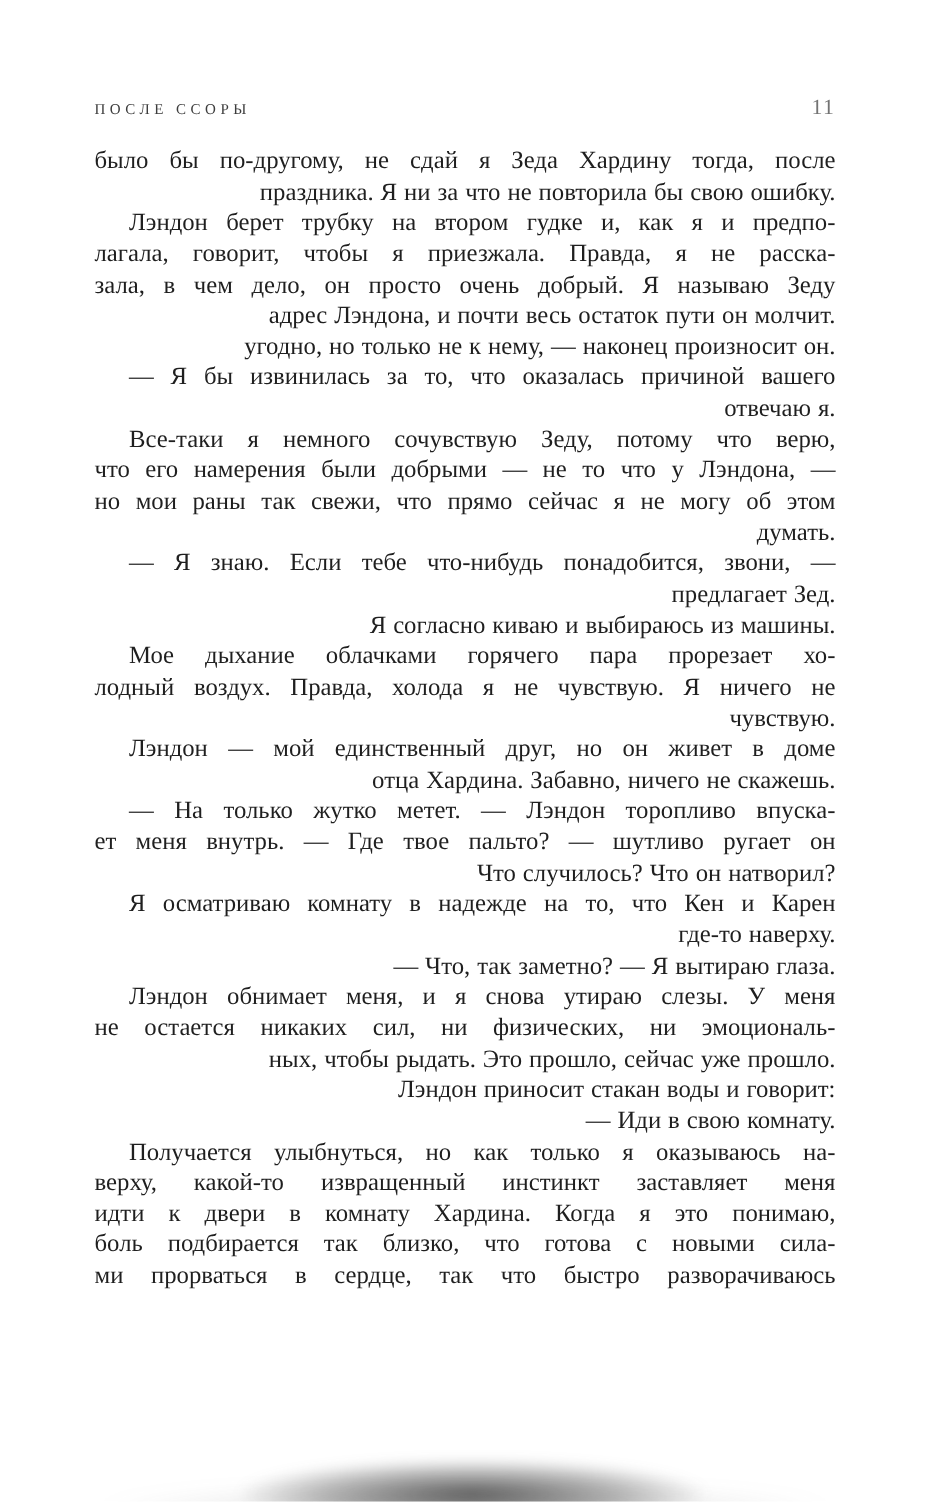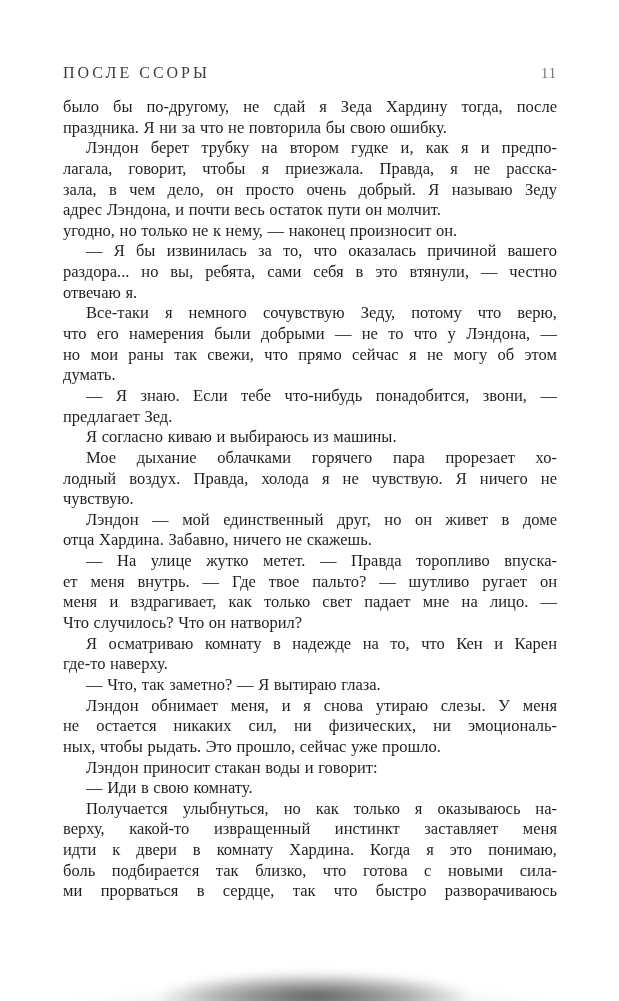--- a/index.html
+++ b/index.html
@@ -21,40 +21,40 @@
   .running-head {
     position: absolute;
     top: 64px;
     left: 63px;
     right: 62px;
     display: flex;
     justify-content: space-between;
     align-items: baseline;
   }
   .running-title {
-    font-size: 16px;
+    font-size: 10px;
     letter-spacing: 3px;
     color: #3d3d3d;
   }
   .page-number {
     font-size: 14.5px;
     letter-spacing: 1px;
     color: #737373;
   }
   .body-text {
     position: absolute;
     top: 97px;
     left: 63px;
     width: 494px;
   }
   .line {
     font-size: 16.5px;
     line-height: 20.65px;
     height: 20.65px;
-    text-align: left;
+    text-align: right;
     white-space: normal;
     word-spacing: 0.5px;
   }
   .line.just {
     text-align: justify;
     text-align-last: justify;
     -moz-text-align-last: justify;
   }
   .line.indent {
     text-indent: 23px;
@@ -92,37 +92,35 @@
 
   <div class="body-text">
       <div class="line just">было бы по-другому, не сдай я Зеда Хардину тогда, после</div>
       <div class="line">праздника. Я ни за что не повторила бы свою ошибку.</div>
       <div class="line indent just">Лэндон берет трубку на втором гудке и, как я и предпо-</div>
       <div class="line just">лагала, говорит, чтобы я приезжала. Правда, я не расска-</div>
       <div class="line just">зала, в чем дело, он просто очень добрый. Я называю Зеду</div>
       <div class="line">адрес Лэндона, и почти весь остаток пути он молчит.</div>
       <div class="line">угодно, но только не к нему, — наконец произносит он.</div>
       <div class="line indent just">— Я бы извинилась за то, что оказалась причиной вашего</div>
-      <div class="line just">раздора... но вы, ребята, сами себя в это втянули, — честно</div>
       <div class="line">отвечаю я.</div>
       <div class="line indent just">Все-таки я немного сочувствую Зеду, потому что верю,</div>
       <div class="line just">что его намерения были добрыми — не то что у Лэндона, —</div>
       <div class="line just">но мои раны так свежи, что прямо сейчас я не могу об этом</div>
       <div class="line">думать.</div>
       <div class="line indent just">— Я знаю. Если тебе что-нибудь понадобится, звони, —</div>
       <div class="line">предлагает Зед.</div>
       <div class="line indent">Я согласно киваю и выбираюсь из машины.</div>
       <div class="line indent just">Мое дыхание облачками горячего пара прорезает хо-</div>
       <div class="line just">лодный воздух. Правда, холода я не чувствую. Я ничего не</div>
       <div class="line">чувствую.</div>
       <div class="line indent just">Лэндон — мой единственный друг, но он живет в доме</div>
       <div class="line">отца Хардина. Забавно, ничего не скажешь.</div>
-      <div class="line indent just">— На улице жутко метет. — Правда торопливо впуска-</div>
+      <div class="line indent just">— На только жутко метет. — Лэндон торопливо впуска-</div>
       <div class="line just">ет меня внутрь. — Где твое пальто? — шутливо ругает он</div>
-      <div class="line just">меня и вздрагивает, как только свет падает мне на лицо. —</div>
       <div class="line">Что случилось? Что он натворил?</div>
       <div class="line indent just">Я осматриваю комнату в надежде на то, что Кен и Карен</div>
       <div class="line">где-то наверху.</div>
       <div class="line indent">— Что, так заметно? — Я вытираю глаза.</div>
       <div class="line indent just">Лэндон обнимает меня, и я снова утираю слезы. У меня</div>
       <div class="line just">не остается никаких сил, ни физических, ни эмоциональ-</div>
       <div class="line">ных, чтобы рыдать. Это прошло, сейчас уже прошло.</div>
       <div class="line indent">Лэндон приносит стакан воды и говорит:</div>
       <div class="line indent">— Иди в свою комнату.</div>
       <div class="line indent just">Получается улыбнуться, но как только я оказываюсь на-</div>

